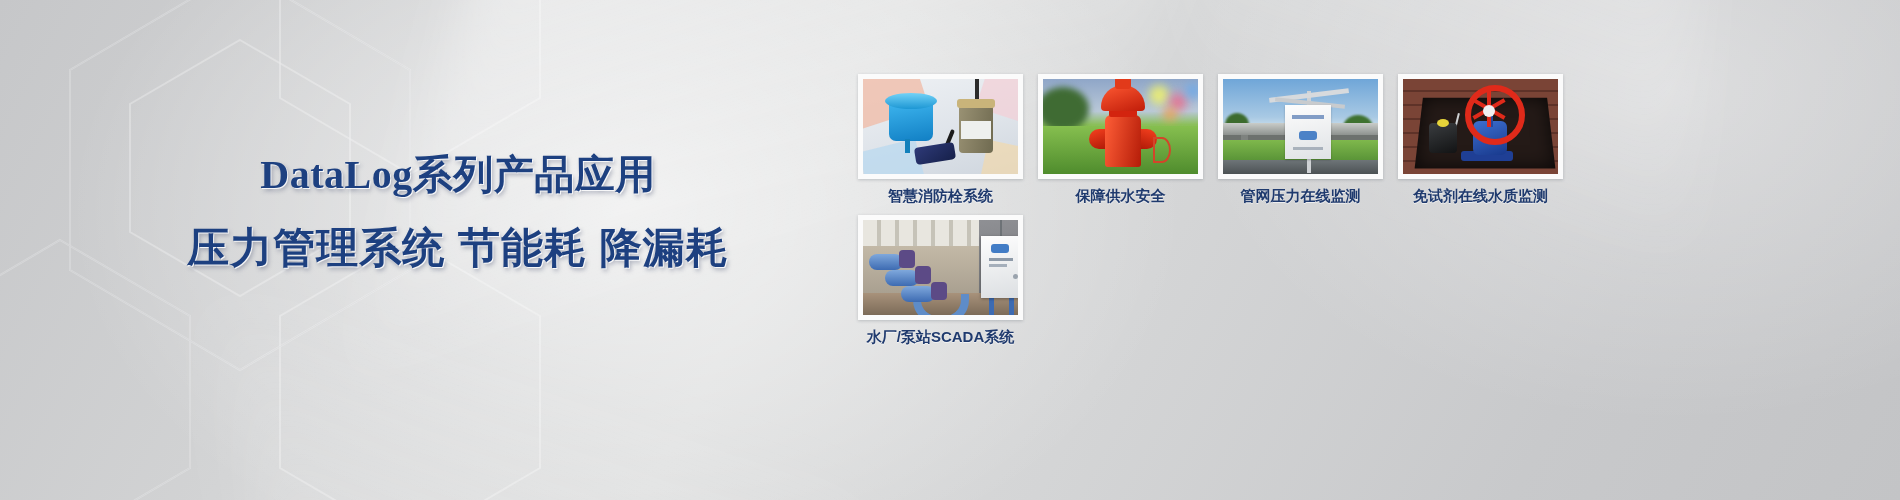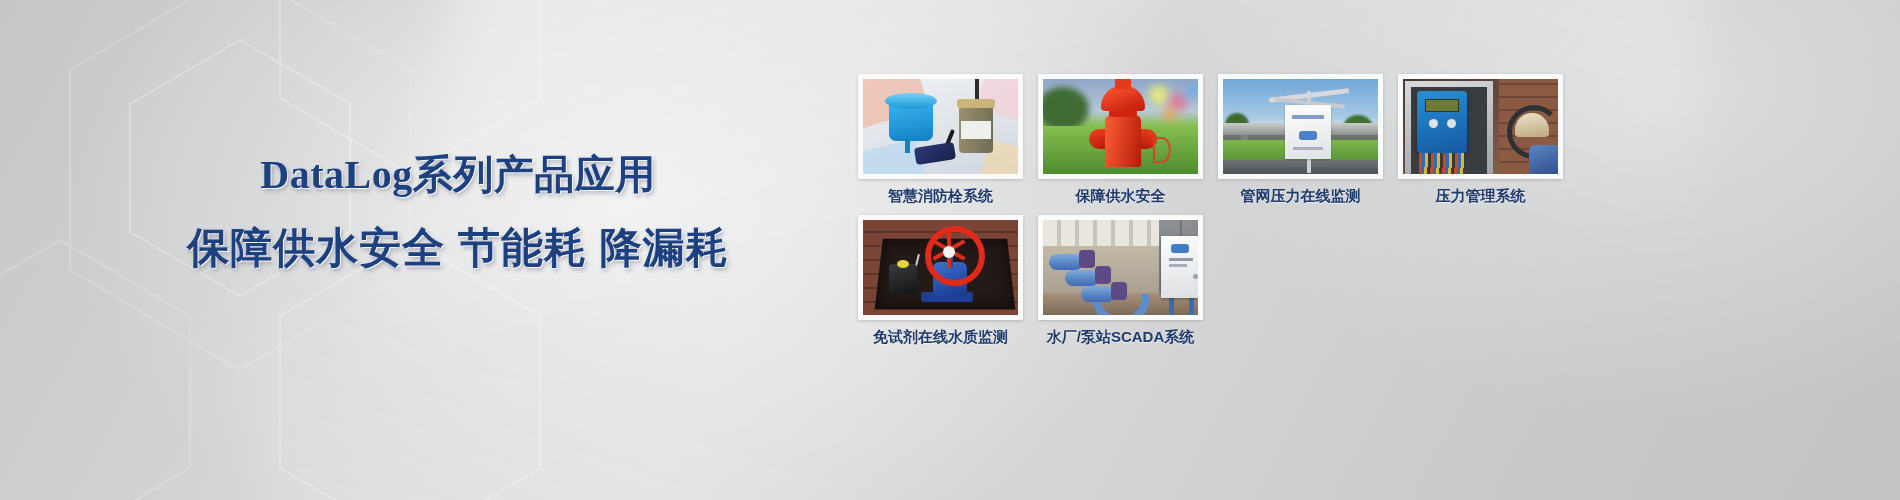--- a/index.html
+++ b/index.html
@@ -262,21 +262,21 @@
       </g>
     </svg>
   </div>
 
   <div class="glare a"></div>
   <div class="glare b"></div>
   <div class="glare c"></div>
 
   <div class="headline">
     <div class="line1">DataLog系列产品应用</div>
-    <div class="line2">保障供水安全 节能耗 降漏耗</div>
+    <div class="line2">压力管理系统 节能耗 降漏耗</div>
   </div>
 
   <div class="grid">
 
 
     <div class="card">
       <div class="card-frame">
         <div class="thumb sc-leak">
           <div class="sw1"></div>
             <div class="sw2"></div>
@@ -334,38 +334,20 @@
           <div class="sign">
               <span class="t"></span>
               <span class="lg"></span>
               <span class="f"></span>
             </div>
         </div>
       </div>
       <div class="caption">管网压力在线监测</div>
     </div>
 
-    <div class="card">
-      <div class="card-frame">
-        <div class="thumb sc-press">
-          <div class="wall"></div>
-          <div class="hose"></div>
-            <div class="helmet"></div>
-            <div class="tank"></div>
-          <div class="cab"></div>
-            <div class="cabin"></div>
-          <div class="box"></div>
-            <div class="disp"></div>
-            <div class="btn1"></div>
-            <div class="btn2"></div>
-          <div class="wire"></div>
-        </div>
-      </div>
-      <div class="caption">压力管理系统</div>
-    </div>
 
     <div class="card">
       <div class="card-frame">
         <div class="thumb sc-pipe">
           <div class="brick"></div>
             <div class="pit"></div>
           <div class="flange"></div>
             <div class="vbody"></div>
             <div class="vstem"></div>
           <div class="wheel"></div>

